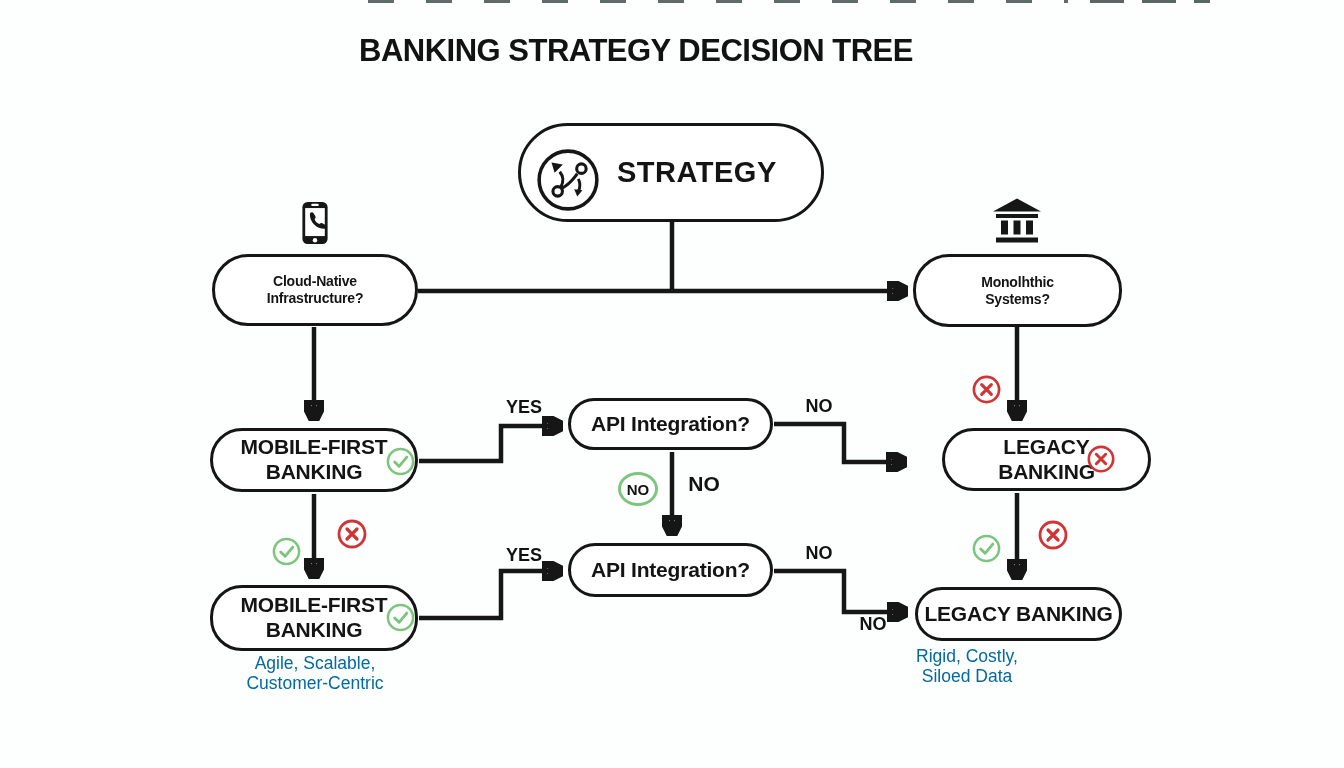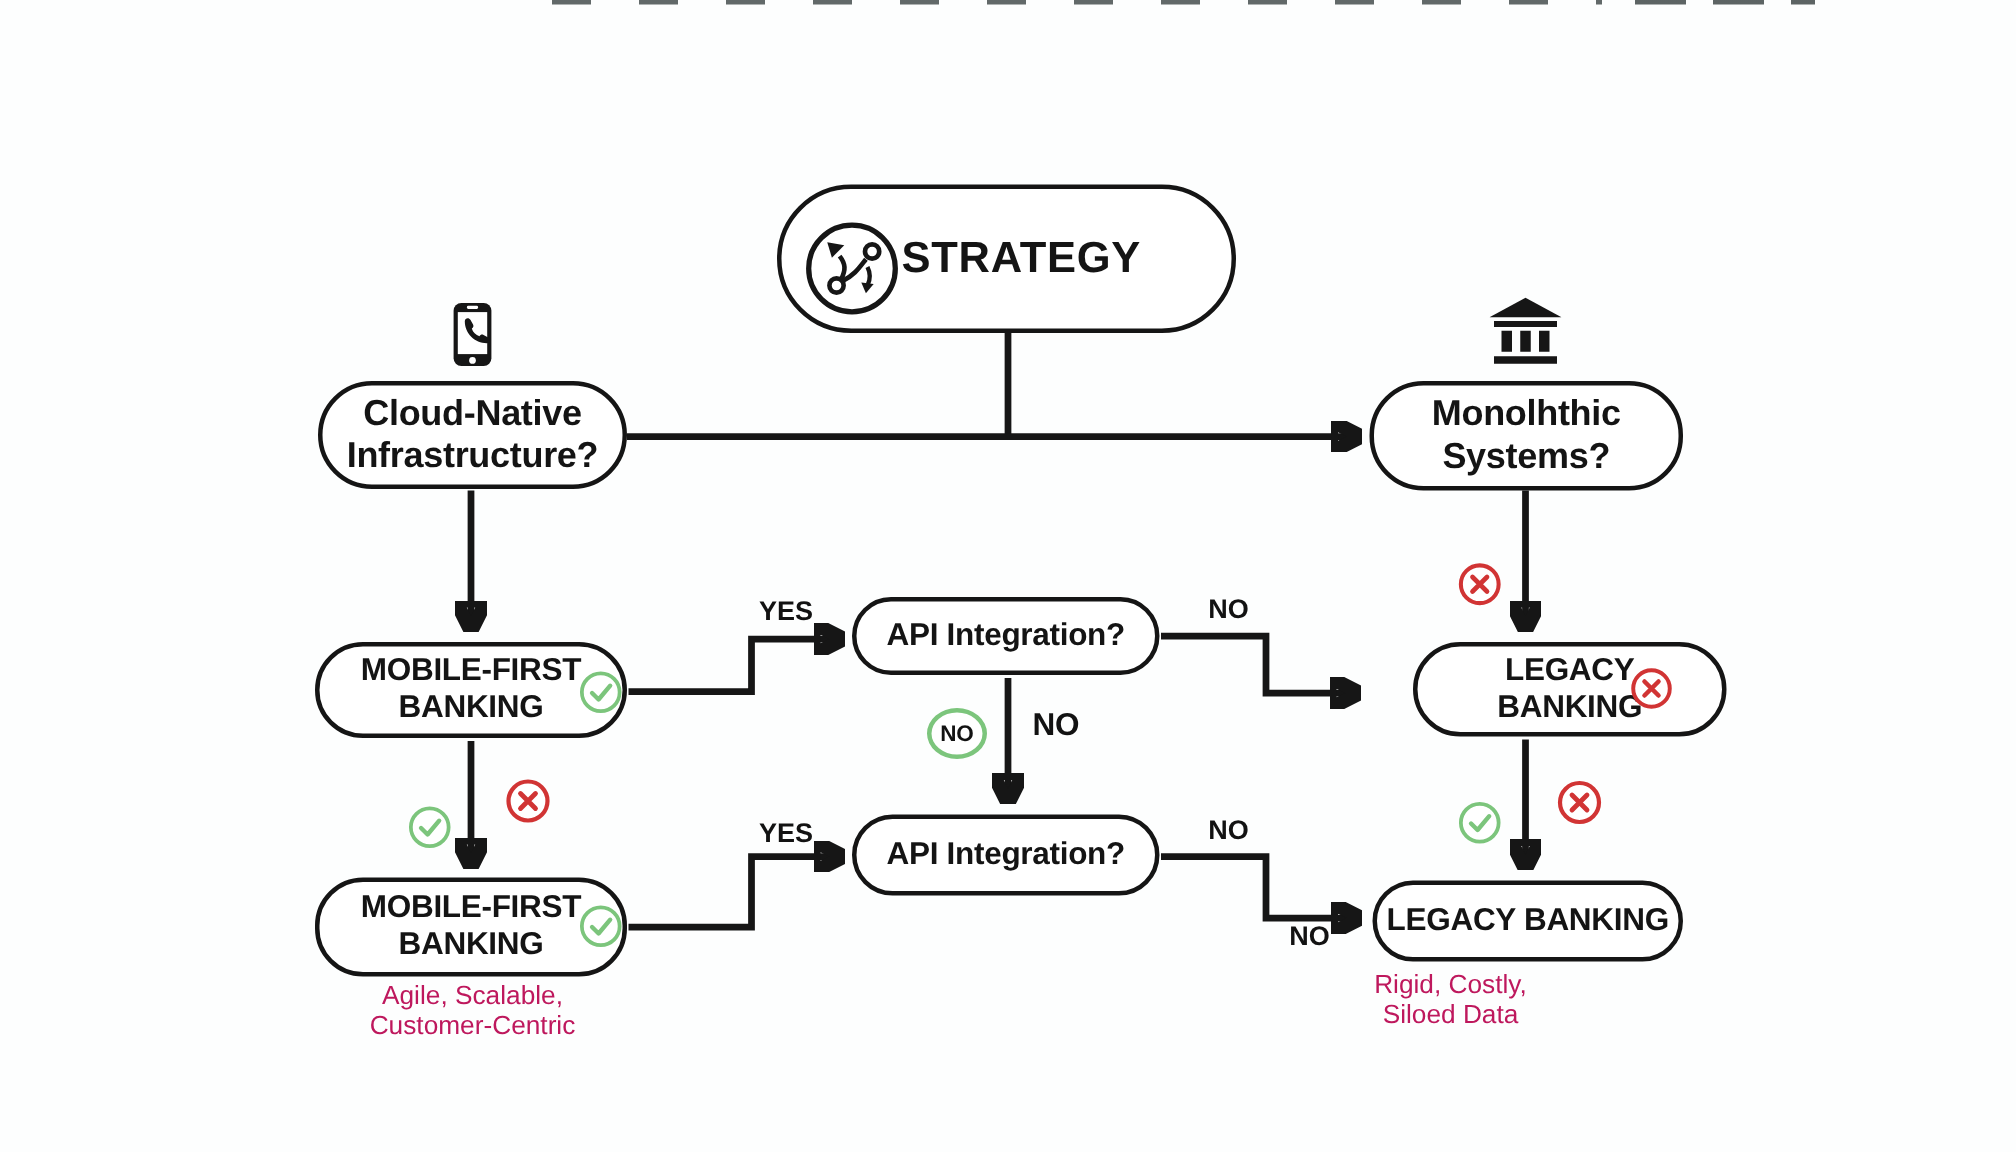--- a/index.html
+++ b/index.html
@@ -31,38 +31,38 @@
   .wires path{stroke:var(--line);stroke-width:4.5;fill:none;}
   .node{
     position:absolute;box-sizing:border-box;background:#fff;
     border:3px solid #151515;display:flex;align-items:center;justify-content:center;
     text-align:center;font-weight:bold;white-space:pre-line;line-height:1.18;
     letter-spacing:-0.2px;
   }
   .pill{border-radius:40px;}
   .root-node{
     left:518px;top:123px;width:306px;height:99px;border-radius:52px;border-width:3.5px;
-    display:flex;align-items:center;justify-content:flex-start;padding-left:14px;
+    display:flex;gap:16px;align-items:center;justify-content:flex-start;padding-left:14px;
   }
   .root-label{font-size:29px;font-weight:bold;letter-spacing:0.5px;}
-  .q-node{font-size:24px;}
+  .q-node{font-size:14px;}
   .cloud-node{left:212px;top:254px;width:206px;height:72px;border-radius:36px;}
   .mono-node{left:913px;top:254px;width:209px;height:73px;border-radius:36px;}
   .mf1-node{left:210px;top:428px;width:208px;height:64px;border-radius:32px;font-size:21px;}
   .mf2-node{left:210px;top:585px;width:208px;height:66px;border-radius:32px;font-size:21px;}
   .leg1-node{left:942px;top:428px;width:209px;height:63px;border-radius:32px;font-size:21px;}
   .leg2-node{left:915px;top:587px;width:207px;height:54px;border-radius:27px;font-size:21px;}
   .api1-node{left:568px;top:398px;width:205px;height:52px;border-radius:26px;font-size:21px;}
   .api2-node{left:568px;top:543px;width:205px;height:54px;border-radius:27px;font-size:21px;}
   .edge-label{
     position:absolute;font-weight:bold;font-size:18px;color:#121212;
     width:52px;text-align:center;letter-spacing:0;
   }
   .caption{
-    position:absolute;width:210px;text-align:center;font-size:17.5px;color:#be185d;
+    position:absolute;width:210px;text-align:center;font-size:17.5px;color:#0369a1;
     white-space:pre-line;line-height:1.12;font-weight:normal;
   }
   .badge{position:absolute;}
   .no-badge{
     position:absolute;left:618px;top:472px;width:34px;height:28px;
     border:3px solid var(--positive);border-radius:50%;
     display:flex;align-items:center;justify-content:center;
     font-weight:bold;font-size:15px;color:#121212;background:#fff;
   }
   .icon-above{position:absolute;}
@@ -70,20 +70,21 @@
   svg .stroke-ink{stroke:#161616;fill:none;}
 </style>
 </head>
 <body>
 
 <div class="canvas">
 
   <div class="top-scuff"></div>
   <div class="top-scuff2"></div>
 
+  <div class="title">BANKING STRATEGY DECISION TREE</div>
 
   <svg class="wires" width="1344" height="768">
     <defs>
       <marker id="ah" viewBox="0 0 10 10" refX="9" refY="5" markerWidth="4.6" markerHeight="4.6" orient="auto-start-reverse" markerUnits="strokeWidth">
         <path d="M0 0 L10 5 L0 10 z" fill="#161616" stroke="none"></path>
       </marker>
     </defs>
     <path d="M672 221 V291"></path>
     <path d="M418 291 H906" marker-end="url(#ah)"></path>
     <path d="M314 327 V419" marker-end="url(#ah)"></path>

